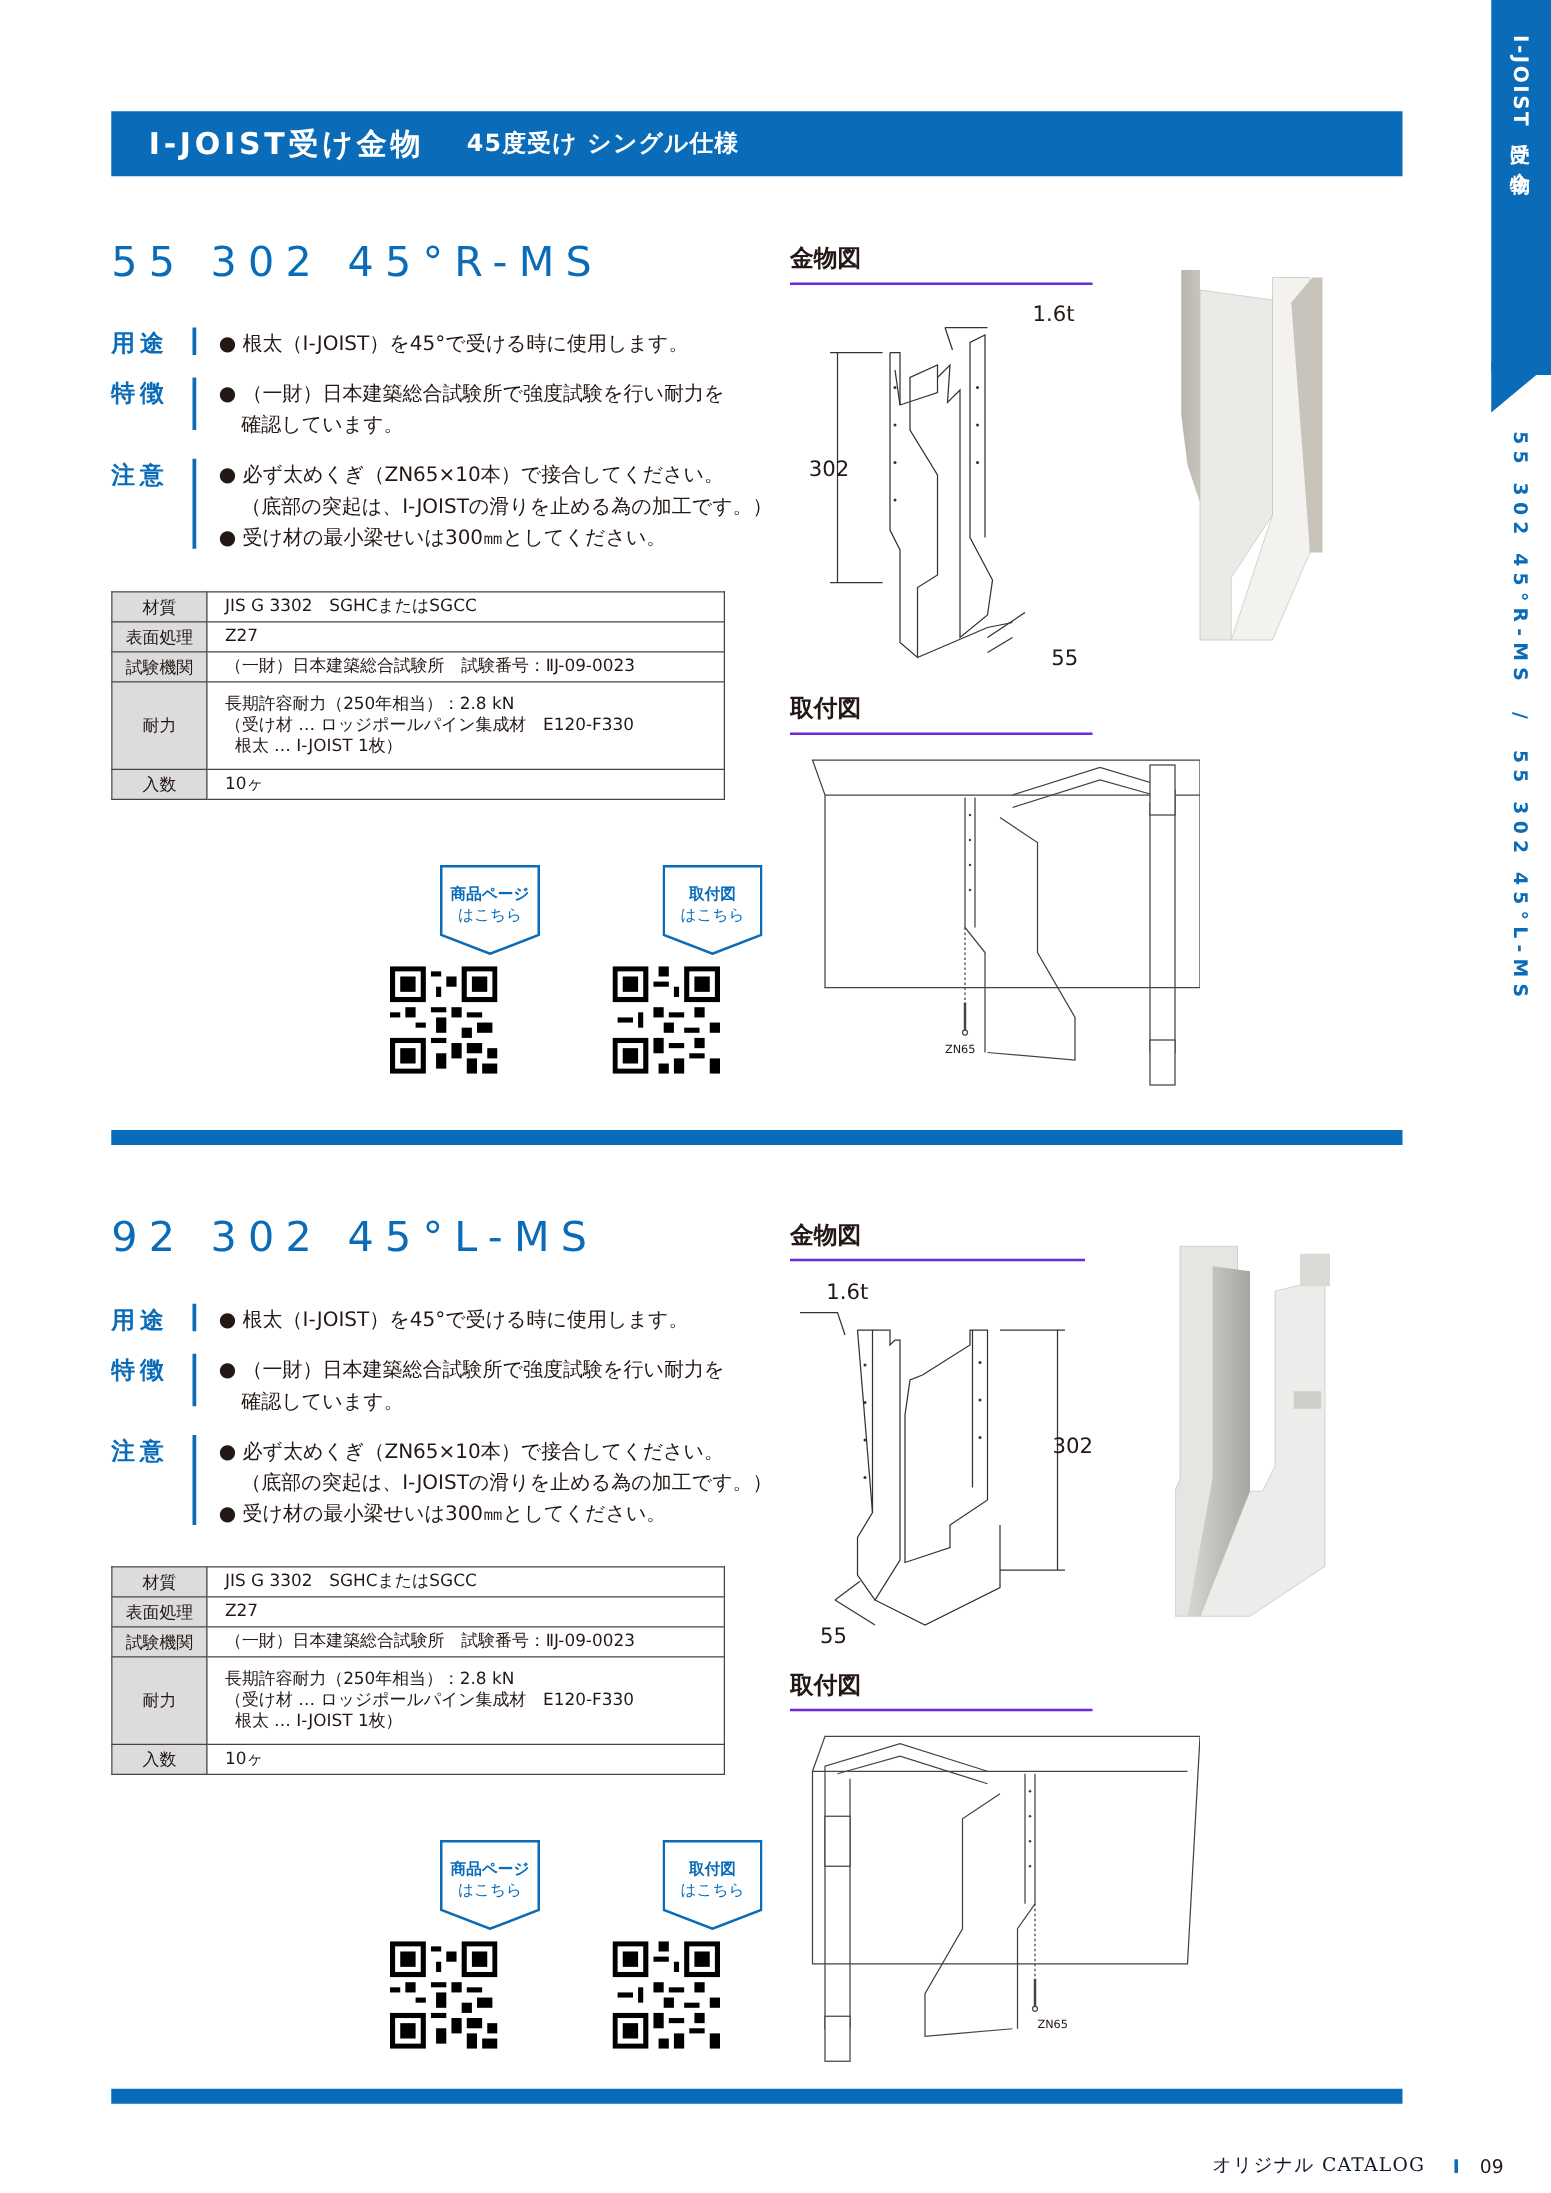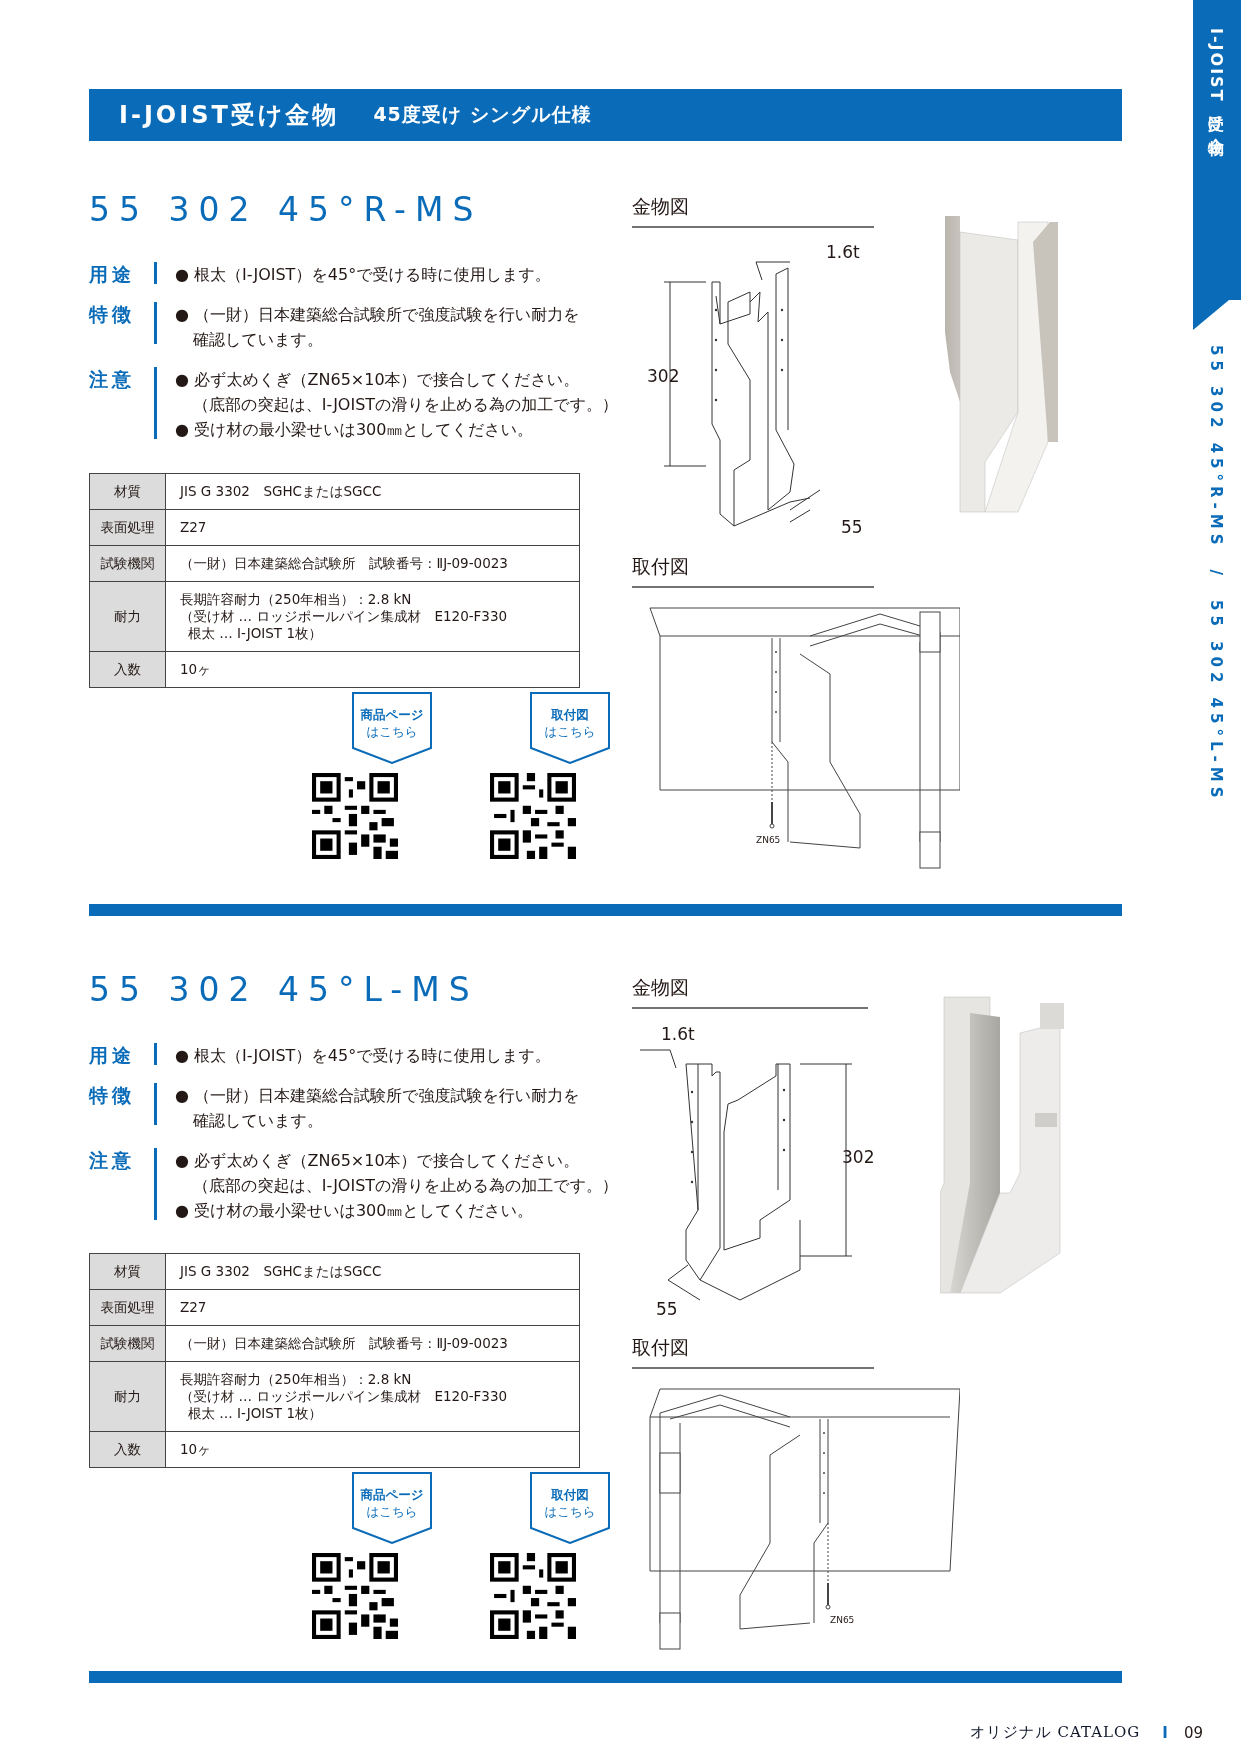--- a/index.html
+++ b/index.html
@@ -15,30 +15,30 @@
   .header-bar{position:absolute;left:89px;top:89px;width:1033px;height:52px;background:#0a6cb8;color:#fff;display:flex;align-items:center;padding-left:30px;}
   .header-title{font-size:24px;font-weight:bold;letter-spacing:3px;}
   .header-sub{font-size:19px;font-weight:bold;margin-left:34px;letter-spacing:1px;}
   .model-title{position:absolute;left:89px;font-size:33px;font-weight:normal;letter-spacing:9px;color:#0a6cb8;}
   .feat{position:absolute;left:89px;display:flex;}
   .feat-label{width:50px;font-size:19px;font-weight:bold;color:#0a6cb8;letter-spacing:4px;}
   .feat-bar{width:3px;background:#0a6cb8;margin-left:15px;margin-right:18px;}
   .feat-text{font-size:16px;line-height:25px;color:#231815;}
   .feat-text .ind{padding-left:18px;}
   .spec-table{position:absolute;left:89px;width:491px;border-collapse:collapse;font-size:13.5px;}
-  .spec-table td{border:1px solid #444;padding:0 14px;height:36px;}
+  .spec-table td{border:1px solid #444;padding:0 14px;height:24px;}
   .spec-table td.k{background:#dcdcdc;width:76px;text-align:center;padding:0;}
   .spec-table td.v{line-height:17px;}
   .qr-btn{position:absolute;width:80px;height:72px;margin-left:40px;}
   .qr-btn svg{position:absolute;left:0;top:0;}
   .qr-btn .lbl{position:absolute;left:0;top:14px;width:80px;text-align:center;font-size:12.5px;color:#0a6cb8;font-weight:bold;line-height:17px;}
   .qr-btn .lbl span{display:block;}
   .qr-btn .lbl .l2{font-weight:normal;}
   .qr{position:absolute;width:86px;height:86px;}
-  .fig-heading{position:absolute;font-size:19px;font-weight:normal;color:#231815;border-bottom:2px solid #737373;width:242px;padding-bottom:6px;}
+  .fig-heading{position:absolute;font-size:19px;font-weight:bold;color:#231815;border-bottom:2px solid #6d28d9;width:242px;padding-bottom:6px;}
   .dim{position:absolute;font-size:17px;color:#231815;}
   .divider{position:absolute;left:89px;width:1033px;height:12px;background:#0a6cb8;}
   .footer{position:absolute;left:970px;top:1723px;font-size:15px;display:flex;align-items:center;}
   .footer .cat{color:#0f172a;font-family:"DejaVu Serif",serif;letter-spacing:1px;}
   .footer .sep{color:#0a6cb8;margin:0 16px 0 22px;font-weight:bold;}
   .footer .pg{color:#231815;}
 </style>
 </head>
 <body>
 
@@ -258,21 +258,21 @@
         <circle cx="136" cy="90" r="1"></circle>
         <circle cx="136" cy="110" r="1"></circle>
       </g>
   </svg>
   <div class="dim" style="left:756px;top:835px;font-size:9px;">ZN65</div>
 </div>
 
 <div class="divider" style="top:904px;"></div>
 
 <div>
-  <div class="model-title" style="top:970px;">55 302 45°L-MS</div>
+  <div class="model-title" style="top:970px;">92 302 45°L-MS</div>
 
   <div class="feat" style="top:1043px;height:28px;">
     <div class="feat-label">用途</div>
     <div class="feat-bar" style="height:22px;"></div>
     <div class="feat-text">
         <div>● 根太（I-JOIST）を45°で受ける時に使用します。</div>
       </div>
   </div>
   <div class="feat" style="top:1083px;">
     <div class="feat-label">特徴</div>

